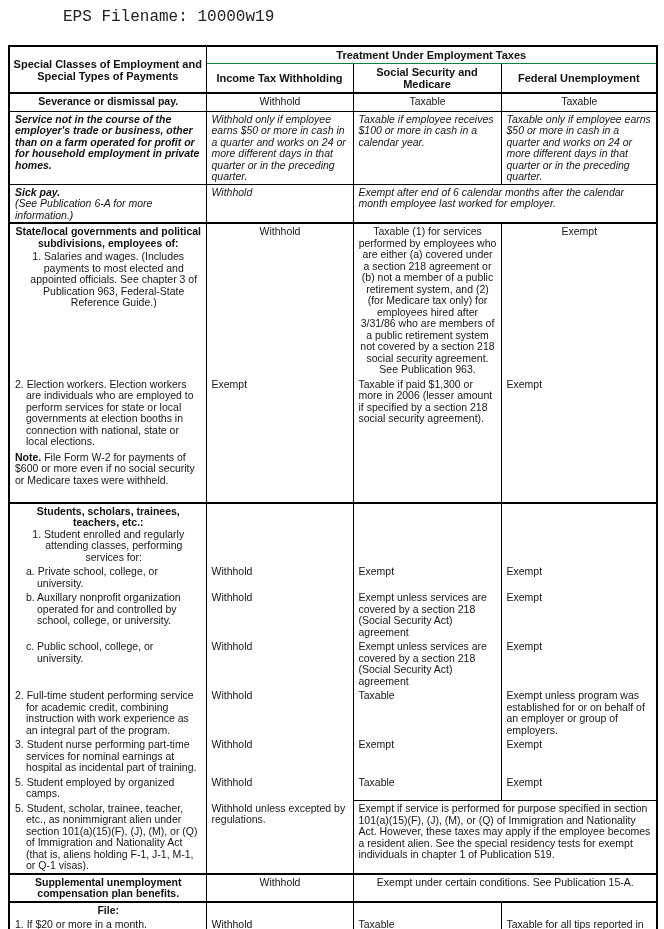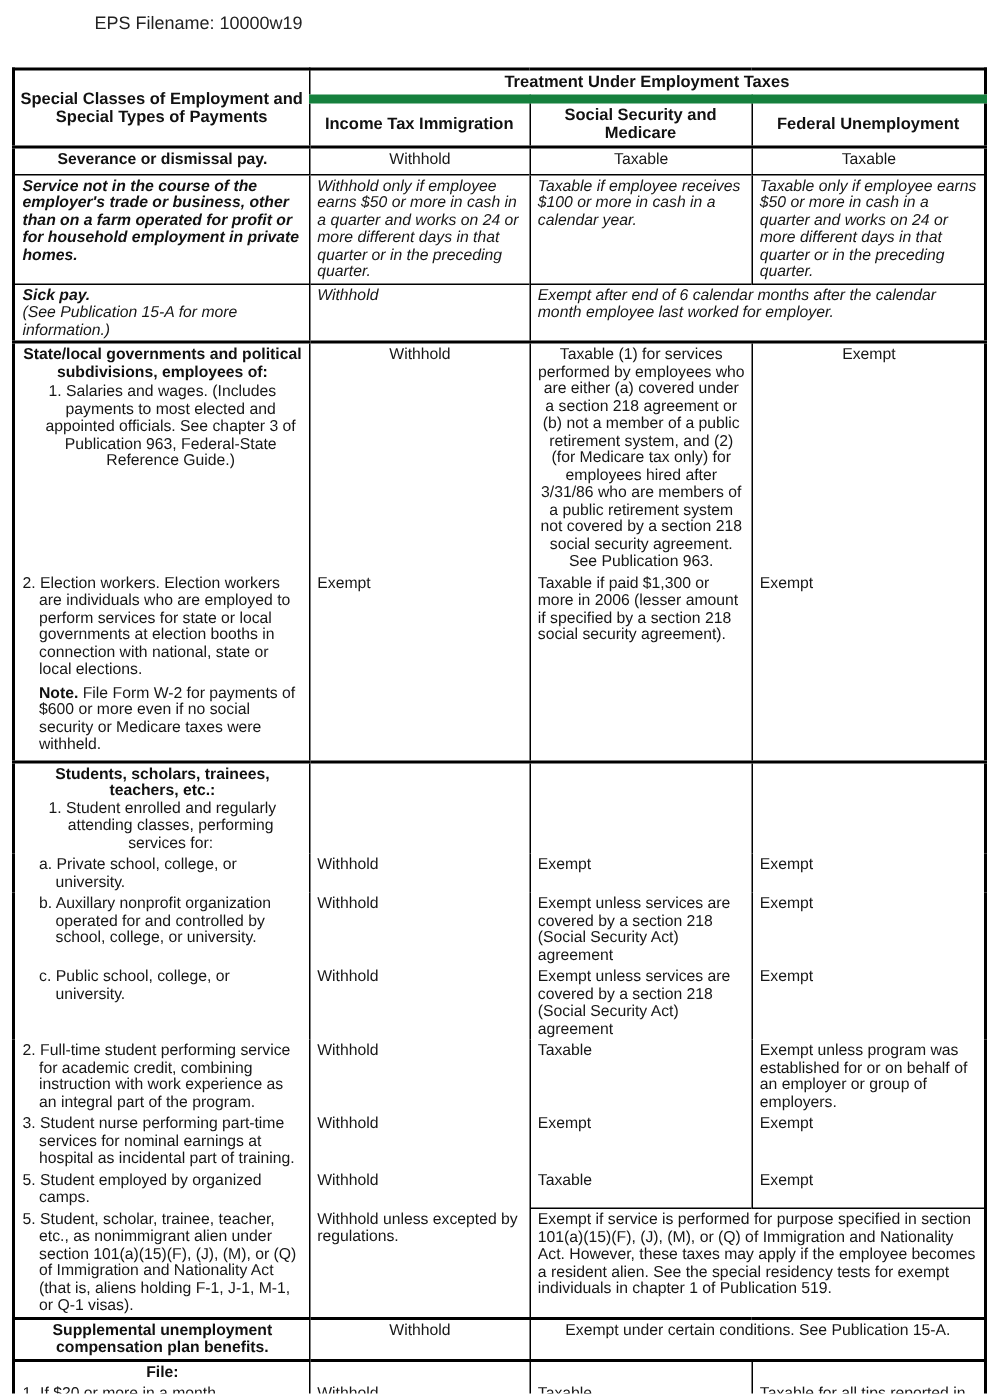--- a/index.html
+++ b/index.html
@@ -2,52 +2,52 @@
 <html><head>
 <meta charset="utf-8">
 <style>
   html,body{margin:0;padding:0;}
   body{
     width:664px;height:929px;position:relative;background:#ffffff;
     font-family:"Liberation Sans", sans-serif;color:#1c1c1c;
     -webkit-font-smoothing:antialiased;
   }
   .page-head{position:relative;height:45px;}
-  .ph-item{position:absolute;top:8px;font-size:12px;color:#222;}
+  .ph-item{position:absolute;top:8px;font-size:16px;color:#222;font-family:Liberation Mono, monospace;}
   .ph-left{left:63px;}
   .ph-right{left:330px;}
 
   table.main{
     position:absolute;left:8px;top:45px;width:648px;
     border-collapse:collapse;table-layout:fixed;
     border:2px solid #000;
   }
   col.c1{width:197px;} col.c2{width:147px;} col.c3{width:148px;} col.c4{width:156px;}
 
   th{
     border:1px solid #000;font-weight:bold;font-size:11px;line-height:12px;
     text-align:center;vertical-align:middle;padding:2px 3px;color:#111;
   }
-  th.treat{border-bottom:6px solid #15803d;}
+  th.treat{border-bottom:1px solid #15803d;}
 
   td{
     border-left:1px solid #000;border-right:1px solid #000;
     border-top:none;border-bottom:none;
     vertical-align:top;padding:2px 4px 1px 5px;
     font-size:10.5px;line-height:11.5px;color:#161616;
   }
   tbody tr.sec td{border-top:2px solid #000;text-align:center;}
   tbody tr.thin td{border-top:1px solid #000;font-style:italic;}
   td.bt{border-top:1px solid #000;}
 
   .b{font-weight:bold;color:#111;}
   .num{padding-left:11px;text-indent:-11px;}
   .sub{padding-left:22px;text-indent:-11px;}
   .mt2{margin-top:2px;}
-  .note-para{margin-top:4px;margin-left:11px;}
+  .note-para{margin-top:4px;margin-left:0;}
 </style>
 </head>
 <body>
 
 <div class="page-head">
   <span class="ph-item ph-left">EPS Filename: 10000w19</span>
 </div>
 
 <table class="main">
   <colgroup>
@@ -55,21 +55,21 @@
       <col class="c2">
       <col class="c3">
       <col class="c4">
     </colgroup>
   <thead>
     <tr style="height:16px">
       <th rowspan="2">Special Classes of Employment and Special Types of Payments</th>
       <th colspan="3" class="treat">Treatment Under Employment Taxes</th>
     </tr>
     <tr style="height:28px">
-      <th>Income Tax Immigration</th>
+      <th>Income Tax Withholding</th>
       <th>Social Security and Medicare</th>
       <th>Federal Unemployment</th>
     </tr>
   </thead>
   <tbody>
     <tr class="sec" style="height:18px">
       <td class="b">Severance or dismissal pay.</td>
       <td>Withhold</td>
       <td>Taxable</td>
       <td>Taxable</td>
@@ -78,21 +78,21 @@
     <tr class="thin" style="height:64px">
       <td class="b">Service not in the course of the employer's trade or business, other than on a farm operated for profit or for household employment in private homes.</td>
       <td>Withhold only if employee earns $50 or more in cash in a quarter and works on 24 or more different days in that quarter or in the preceding quarter.</td>
       <td>Taxable if employee receives $100 or more in cash in a calendar year.</td>
       <td>Taxable only if employee earns $50 or more in cash in a quarter and works on 24 or more different days in that quarter or in the preceding quarter.</td>
     </tr>
 
     <tr class="thin" style="height:32px">
       <td>
         <div class="b">Sick pay.</div>
-        <div>(See Publication 15-A for more information.)</div>
+        <div>(See Publication 6-A for more information.)</div>
       </td>
       <td>Withhold</td>
       <td colspan="2">Exempt after end of 6 calendar months after the calendar month employee last worked for employer.</td>
     </tr>
 
     <tr class="sec" style="height:150px">
       <td>
         <div class="b">State/local governments and political subdivisions, employees of:</div>
         <div class="num mt2">1. Salaries and wages. (Includes payments to most elected and appointed officials. See chapter 3 of Publication 963, Federal-State Reference Guide.)</div>
       </td>

